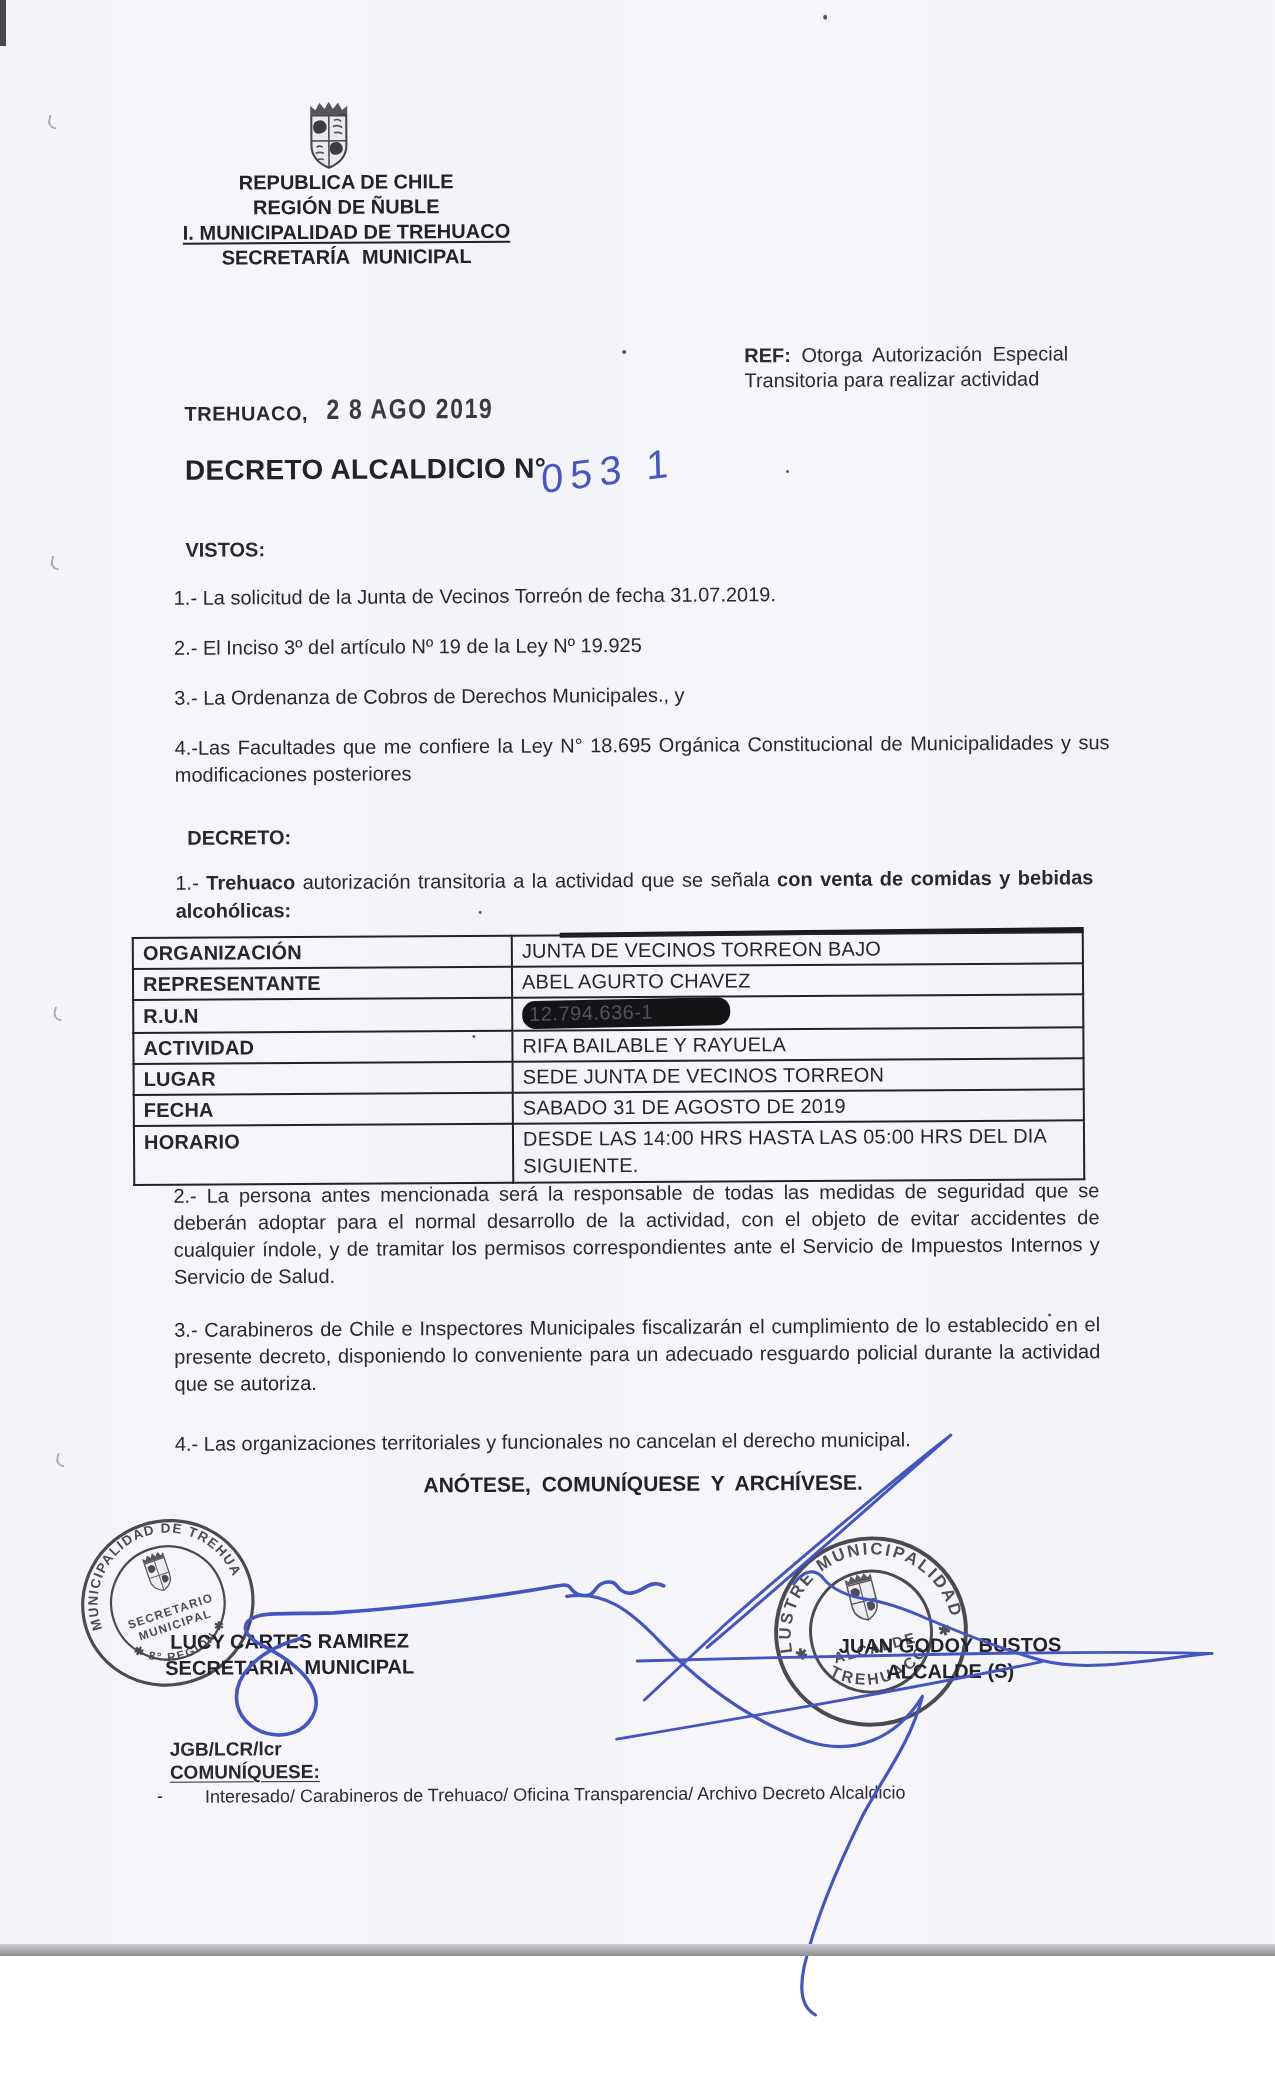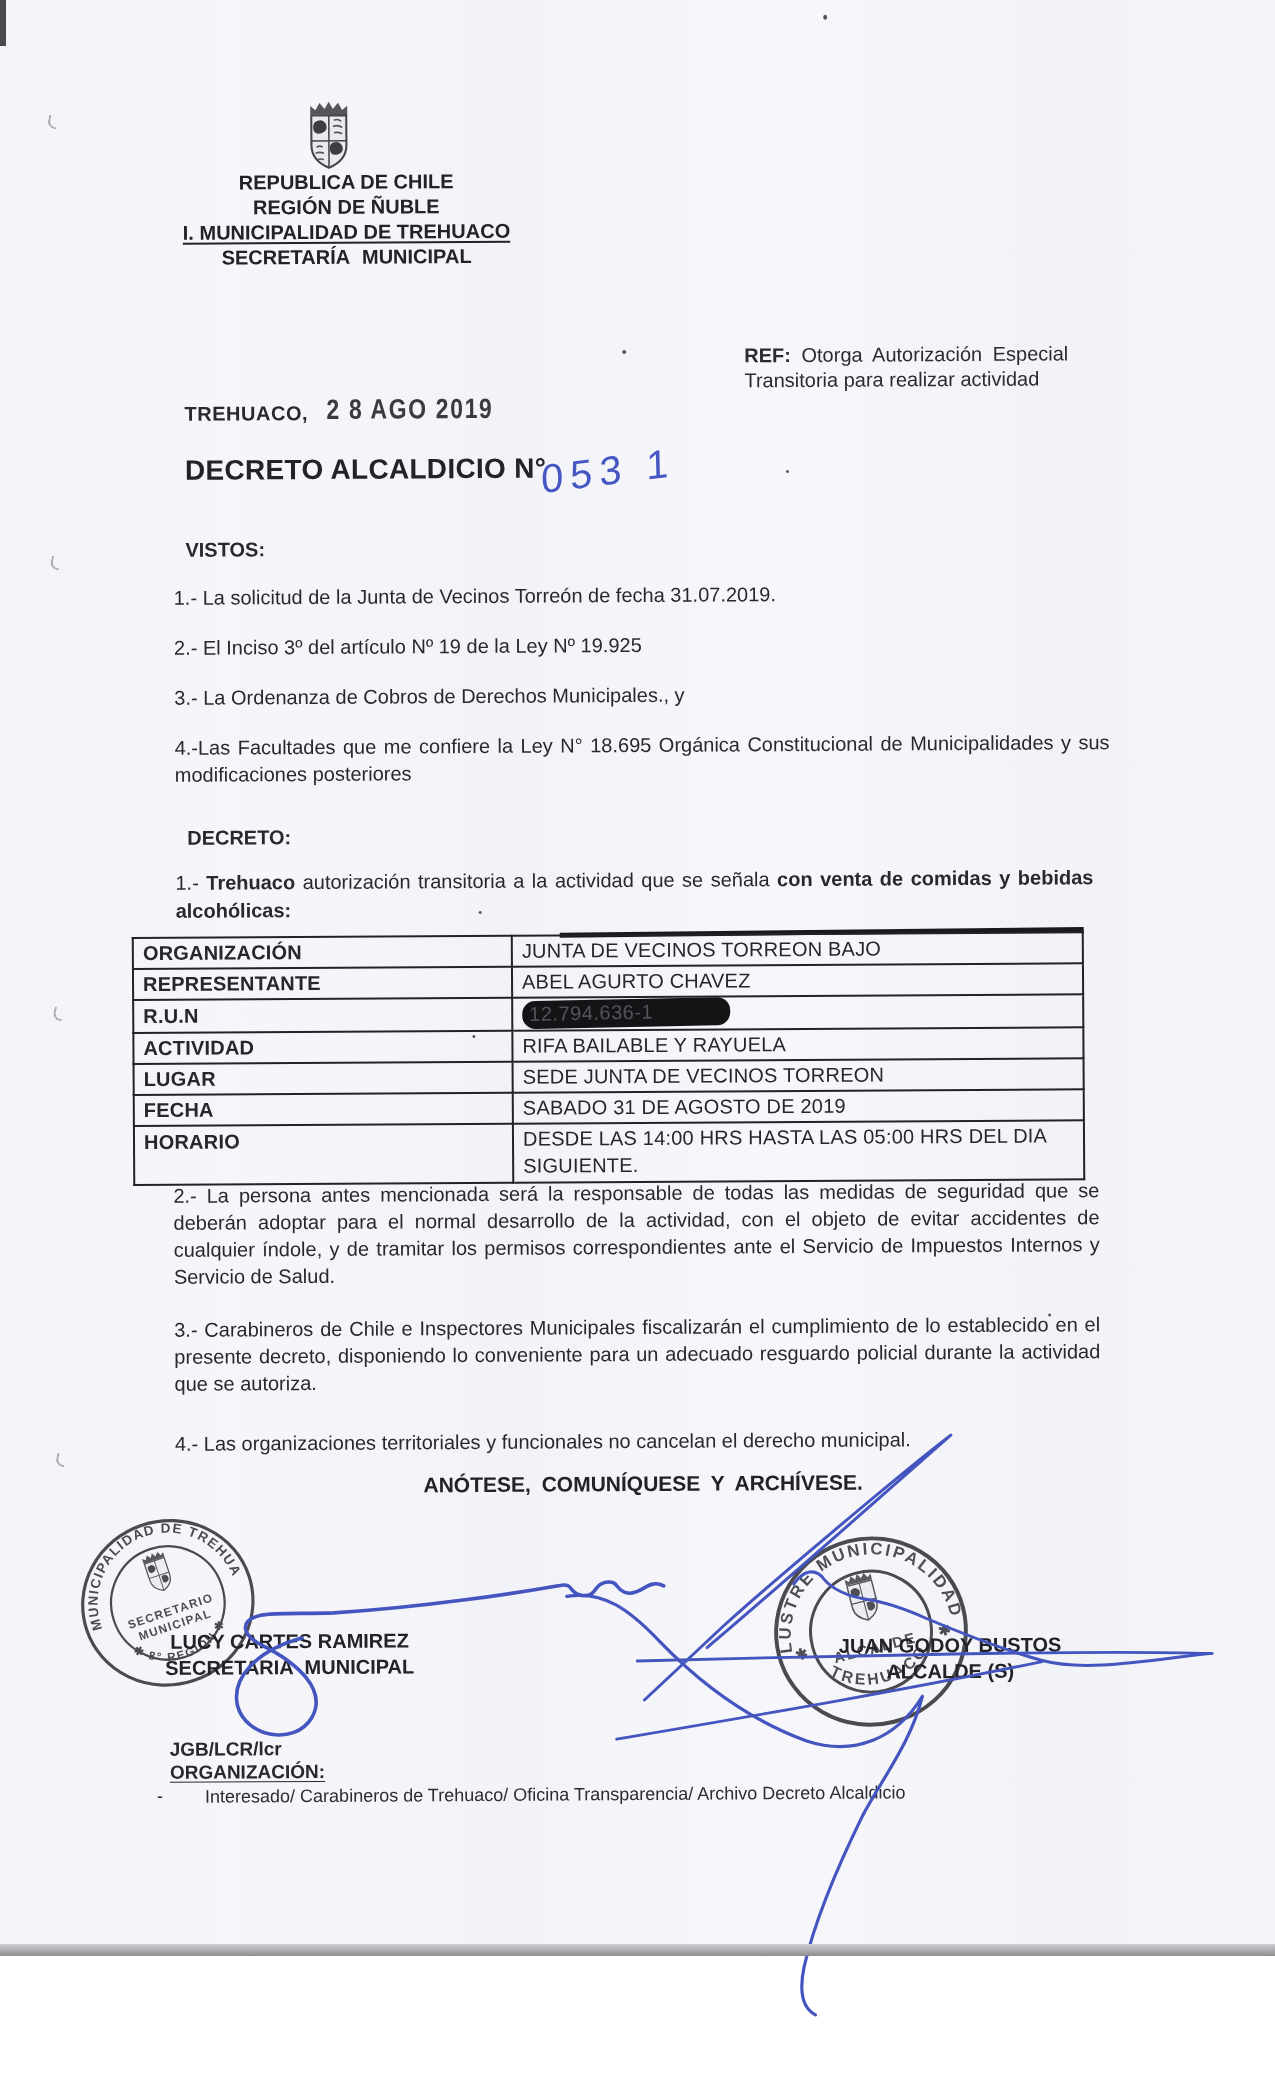--- a/index.html
+++ b/index.html
@@ -218,21 +218,21 @@
     <div class="abs sigL sig-name">
       <div>LUCY CARTES RAMIREZ</div>
       <div class="t2">SECRETARIA MUNICIPAL</div>
     </div>
     <div class="abs sigR sig-name">
       <div>JUAN GODOY BUSTOS</div>
       <div>ALCALDE (S)</div>
     </div>
 
     <div class="abs initials">JGB/LCR/lcr</div>
-    <div class="abs dist-label">ORGANIZACIÓN:</div>
+    <div class="abs dist-label">COMUNÍQUESE:</div>
     <div class="abs dist-dash">-</div>
     <div class="abs dist-line">Interesado/ Carabineros de Trehuaco/ Oficina Transparencia/ Archivo Decreto Alcaldicio</div>
 
     <svg class="abs ink" viewBox="0 0 1275 2100">
 
       <path stroke-width="3.6" d="
         M 660 1586
         C 645 1578 638 1595 624 1593
         C 611 1591 616 1580 602 1582
         C 589 1584 594 1597 578 1595

